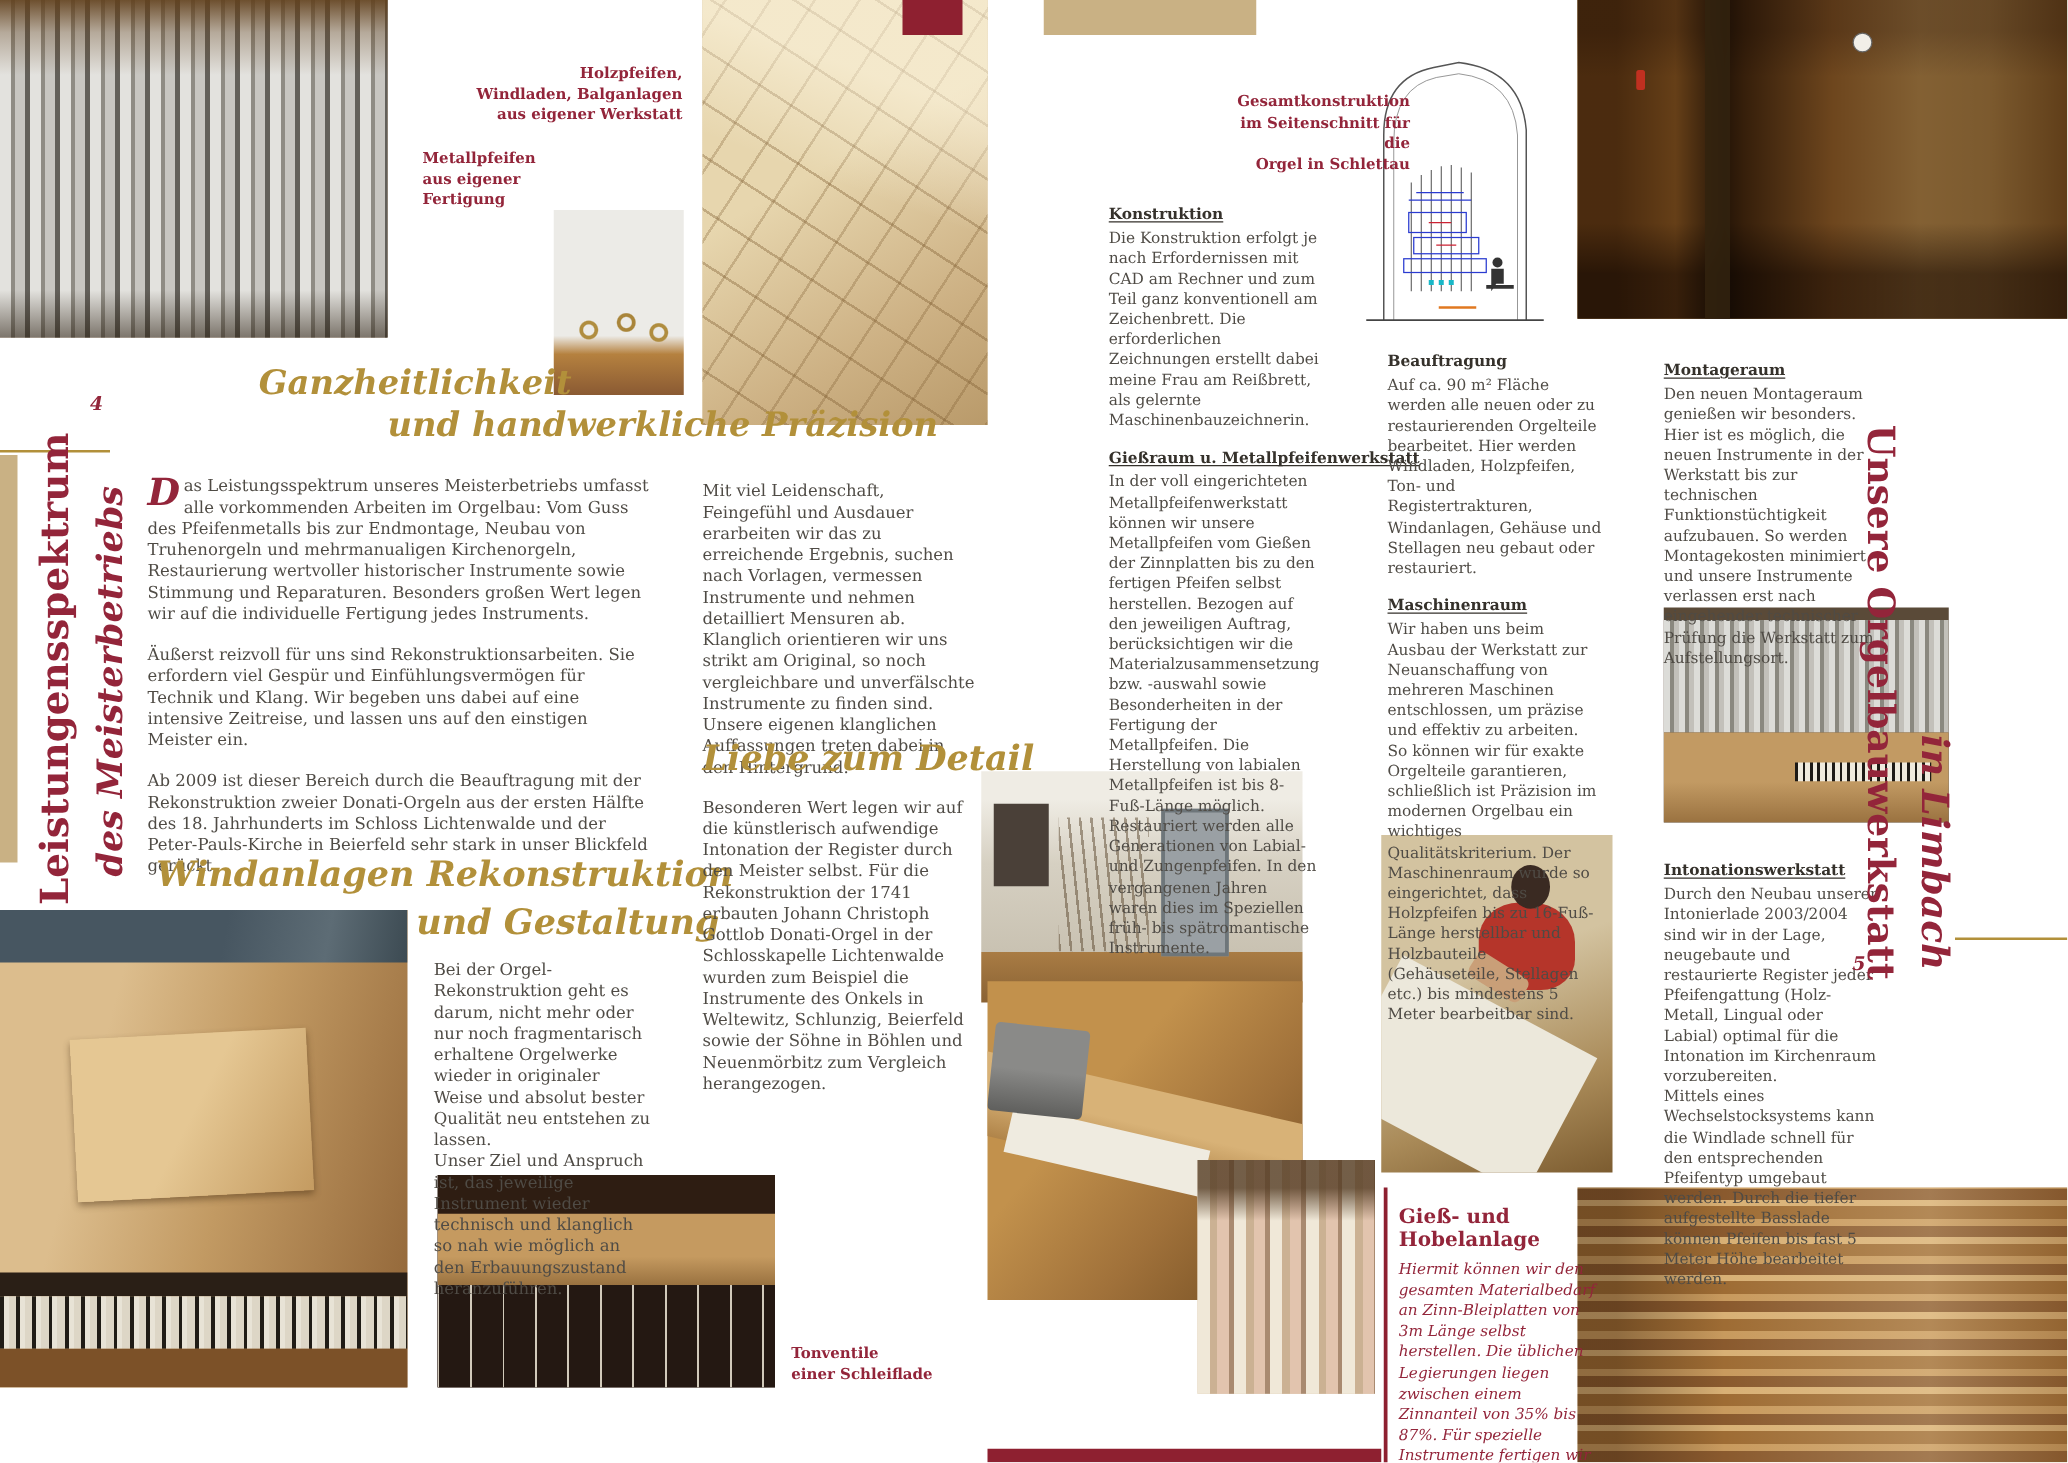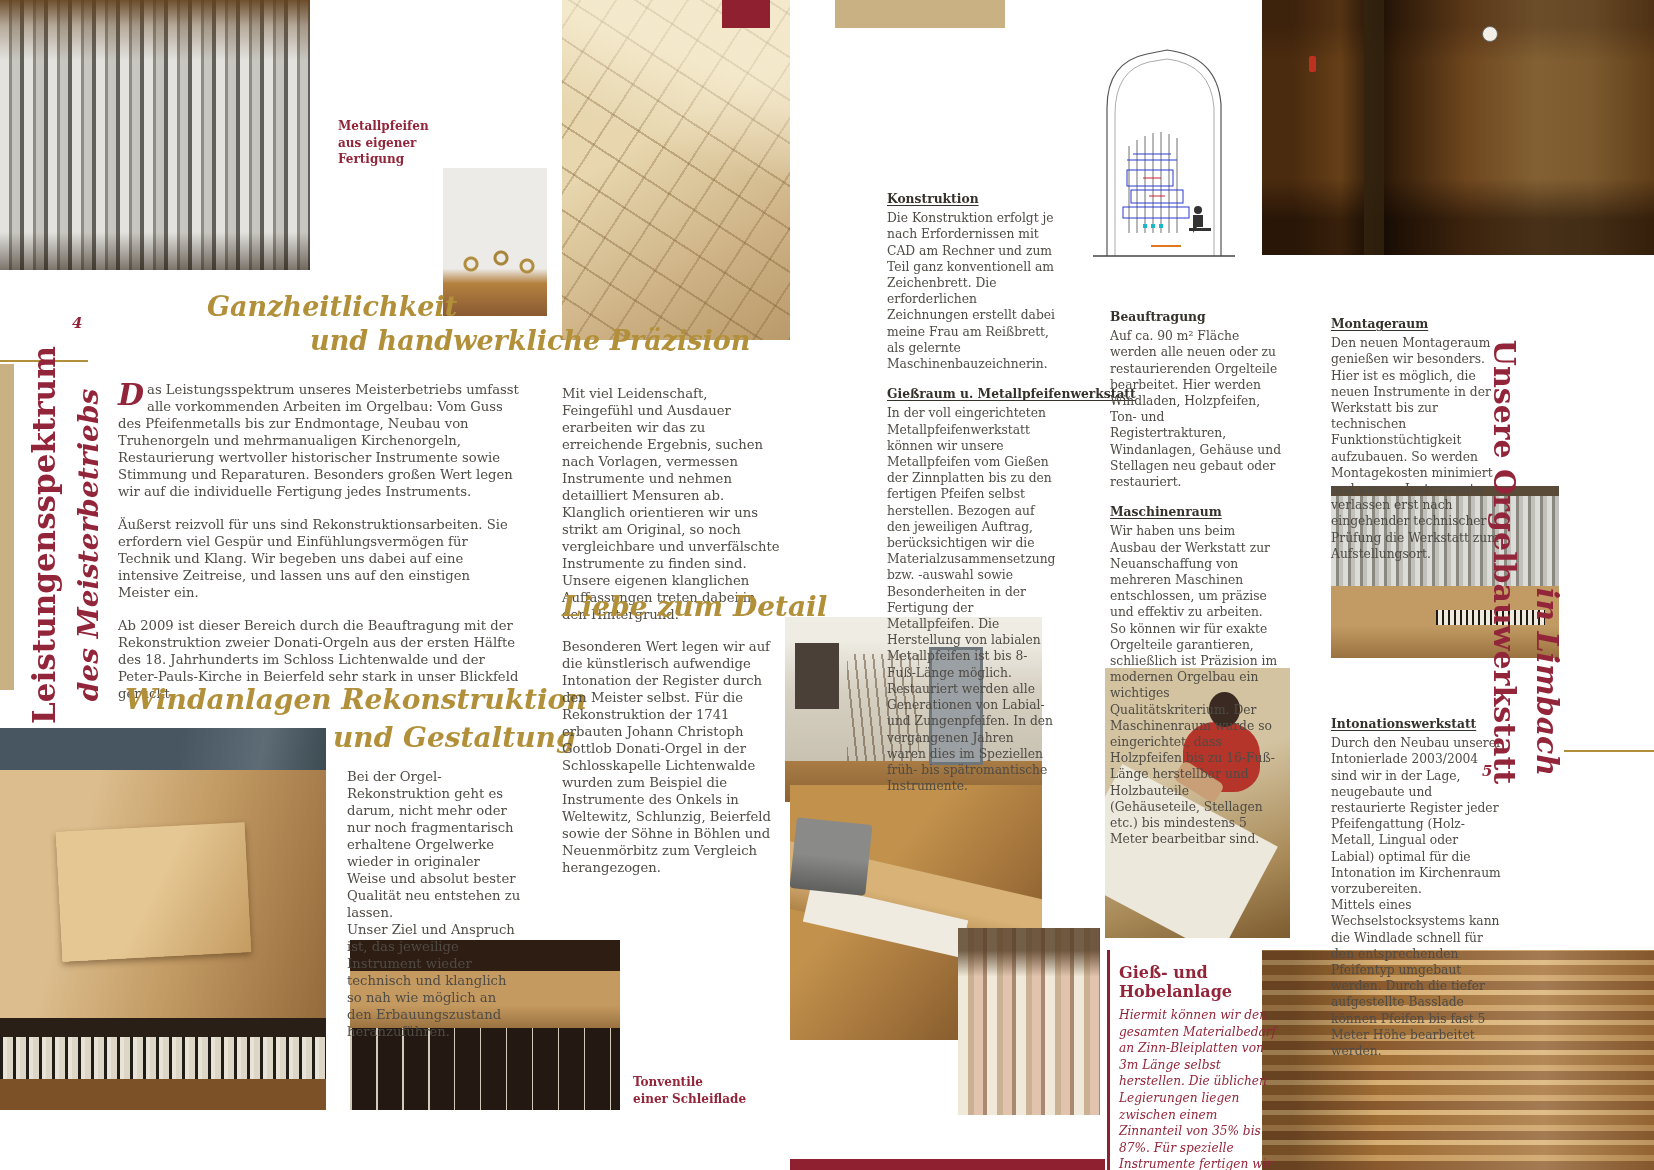--- a/index.html
+++ b/index.html
@@ -24,21 +24,21 @@
 
   
   .gold-h{position:absolute;font-style:italic;font-weight:bold;color:var(--gold);white-space:nowrap;}
 
   
   .body-col{position:absolute;font-size:13.2px;line-height:17px;color:var(--body);}
   .body-col p{margin:0 0 16px 0;}
   .dropcap{font-size:30px;line-height:24px;font-style:italic;font-weight:bold;color:var(--maroon);
            float:left;margin:2px 3px 0 0;}
 
-  .col-r{position:absolute;font-size:12.3px;line-height:16.2px;color:var(--body);margin-top:28px;}
+  .col-r{position:absolute;font-size:12.3px;line-height:16.2px;color:var(--body);}
   .sec{margin-bottom:14px;}
   .sec-h{font-weight:bold;color:var(--headdark);text-decoration:underline;text-underline-offset:2px;margin-bottom:3px;white-space:nowrap;}
   .sec-h.nu{text-decoration:none;}
 
   
   .vt{position:absolute;white-space:nowrap;color:var(--maroon);}
   .vt.ccw{transform:translate(-50%,-50%) rotate(-90deg);}
   .vt.cw{transform:translate(-50%,-50%) rotate(90deg);}
 
   .pagenum{position:absolute;font-style:italic;font-weight:bold;font-size:15px;color:var(--maroon);}
@@ -217,20 +217,23 @@
     <div class="keys"></div>
   </div>
   <div class="photo" id="ph-woodstack"></div>
 
   <div class="pagenum" style="left:72px;top:314px">4</div>
   <div class="rule" style="left:0;top:360px;width:88px"></div>
 
   <div class="vt ccw" style="left:44px;top:535px;font-size:31px;font-weight:bold">Leistungensspektrum</div>
   <div class="vt ccw" style="left:88px;top:545px;font-size:28px;font-style:italic;font-weight:bold">des Meisterbetriebs</div>
 
+  <div class="cap right prelines" style="left:380px;top:50px;width:166px">Holzpfeifen,
+Windladen, Balganlagen
+aus eigener Werkstatt</div>
   <div class="cap prelines" style="left:338px;top:118px;width:110px">Metallpfeifen
 aus eigener
 Fertigung</div>
 
   <div class="gold-h" style="left:207px;top:291px;font-size:27px">Ganzheitlichkeit</div>
   <div class="gold-h" style="left:310px;top:325px;font-size:27px">und handwerkliche Präzision</div>
 
   <div class="body-col" style="left:118px;top:381px;width:402px">
     <p><span class="dropcap">D</span><span>as Leistungsspektrum unseres Meisterbetriebs umfasst alle vorkommenden Arbeiten im Orgelbau: Vom Guss des Pfeifenmetalls bis zur Endmontage, Neubau von Truhenorgeln und mehrmanualigen Kirchenorgeln, Restaurierung wertvoller historischer Instrumente sowie Stimmung und Reparaturen. Besonders großen Wert legen wir auf die individuelle Fertigung jedes Instruments.</span></p>
     <p>Äußerst reizvoll für uns sind Rekonstruktionsarbeiten. Sie erfordern viel Gespür und Einfühlungsvermögen für Technik und Klang. Wir begeben uns dabei auf eine intensive Zeitreise, und lassen uns auf den einstigen Meister ein.</p>
@@ -248,20 +251,23 @@
 Unser Ziel und Anspruch ist, das jeweilige Instrument wieder technisch und klanglich so nah wie möglich an den Erbauungszustand heranzuführen.</div>
 
   <div class="gold-h" style="left:562px;top:590px;font-size:28px">Liebe zum Detail</div>
   <div class="body-col" style="left:562px;top:638px;width:218px">
     <p>Besonderen Wert legen wir auf die künstlerisch aufwendige Intonation der Register durch den Meister selbst. Für die Rekonstruktion der 1741 erbauten Johann Christoph Gottlob Donati-Orgel in der Schlosskapelle Lichtenwalde wurden zum Beispiel die Instrumente des Onkels in Weltewitz, Schlunzig, Beierfeld sowie der Söhne in Böhlen und Neuenmörbitz zum Vergleich herangezogen.</p>
   </div>
 
   <div class="cap prelines" style="left:633px;top:1074px;width:140px">Tonventile
 einer Schleiflade</div>
 
+  <div class="cap right prelines" style="left:968px;top:73px;width:160px;z-index:4">Gesamtkonstruktion
+im Seitenschnitt für die
+Orgel in Schlettau</div>
 
   <div class="col-r" style="left:887px;top:163px;width:168px">
     <div class="sec">
       <div class="sec-h">Konstruktion</div>
       <div class="prelines">Die Konstruktion erfolgt je nach Erfordernissen mit CAD am Rechner und zum Teil ganz konventionell am Zeichenbrett. Die erforderlichen Zeichnungen erstellt dabei meine Frau am Reißbrett, als gelernte Maschinenbauzeichnerin.</div>
     </div>
     <div class="sec">
       <div class="sec-h">Gießraum u. Metallpfeifenwerkstatt</div>
       <div class="prelines">In der voll eingerichteten Metallpfeifenwerkstatt können wir unsere Metallpfeifen vom Gießen der Zinnplatten bis zu den fertigen Pfeifen selbst herstellen. Bezogen auf den jeweiligen Auftrag, berücksichtigen wir die Materialzusammensetzung bzw. -auswahl sowie Besonderheiten in der Fertigung der Metallpfeifen. Die Herstellung von labialen Metallpfeifen ist bis 8-Fuß-Länge möglich. Restauriert werden alle Generationen von Labial- und Zungenpfeifen. In den vergangenen Jahren waren dies im Speziellen früh- bis spätromantische Instrumente.</div>
     </div>

